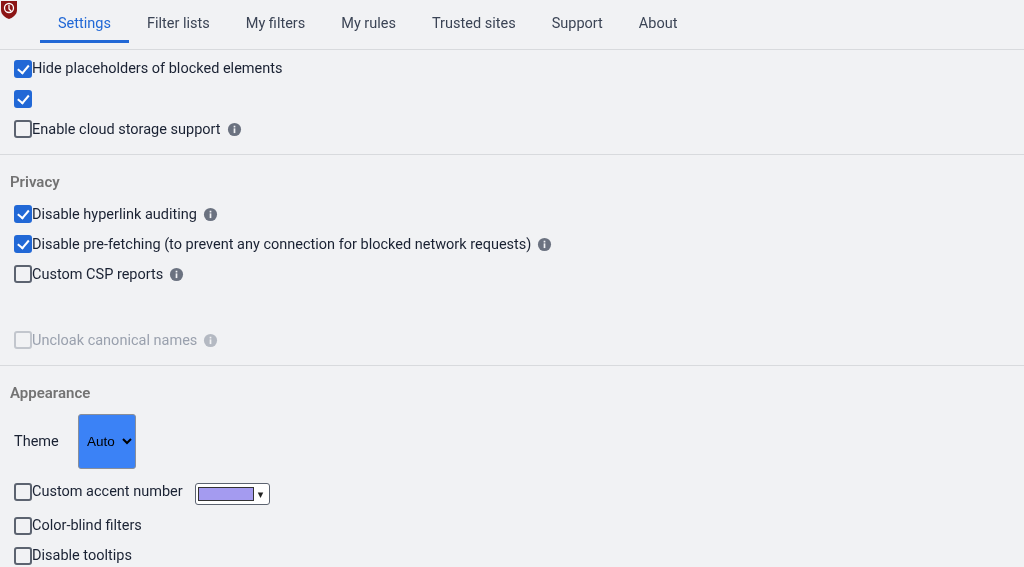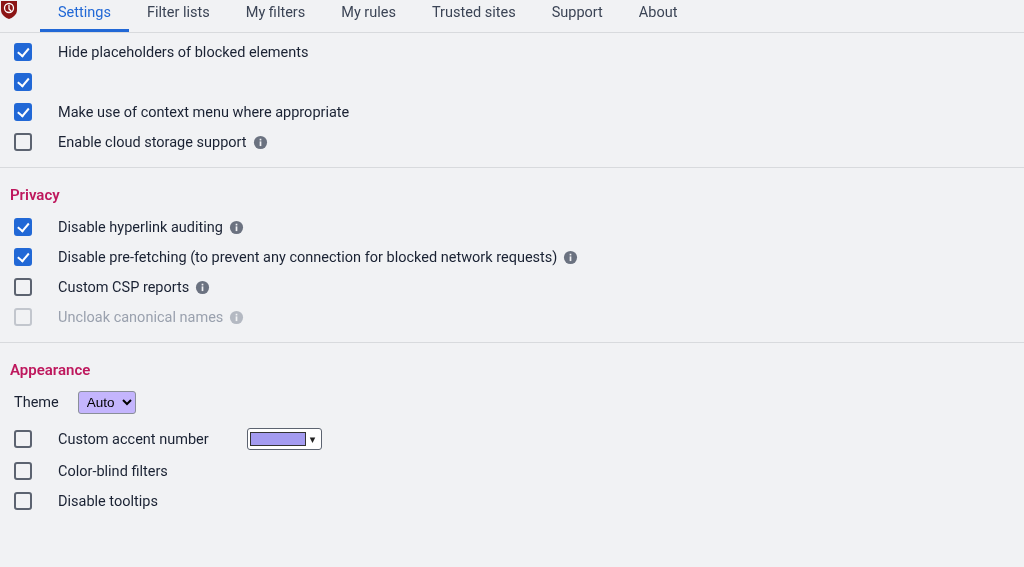--- a/index.html
+++ b/index.html
@@ -13,54 +13,53 @@
     .app-logo {
       position: absolute;
       left: 0;
       top: 0;
       width: 18px;
       height: 20px;
     }
     .app-logo svg { display: block; }
     .tabs {
       display: flex;
-      align-items: flex-end;
+      align-items: center;
       padding-left: 40px;
       border-bottom: 1px solid #d8dadd;
-      height: 33px;
+      height: 50px;
       position: relative;
     }
     .tab {
       padding: 8px 18px 8px;
       color: #3b4455;
       cursor: pointer;
       font-size: 14.5px;
       border-bottom: 3px solid transparent;
     }
     .tab.active {
       color: #2168d6;
       border-bottom: 3px solid #2168d6;
     }
     .section {
       border-bottom: 1px solid #d8dadd;
       padding: 4px 10px 10px 10px;
     }
     .section-title {
       font-weight: 600;
-      color: #be185d;
+      color: #737373;
       padding: 14px 0 8px 0;
       font-size: 15px;
     }
     .row {
       display: flex;
-      align-items: center;
       padding: 6px 0 6px 4px;
-      gap: 26px;
-    }
-    .row.disabled { color: #9aa1ae; }
+      gap: 0;
+    }
+    .row.disabled { color: #9aa1ae; margin-top: 36px; }
     .chk {
       width: 18px;
       height: 18px;
       border: 2px solid #2168d6;
       border-radius: 3px;
       display: inline-flex;
       align-items: center;
       justify-content: center;
       flex-shrink: 0;
       cursor: pointer;
@@ -78,24 +77,25 @@
     .chk.disabled { border-color: #c2c6cd; cursor: default; }
     .info {
       width: 15px; height: 15px;
       display: inline-flex; align-items:center; justify-content:center;
       color: #6b7280;
       margin-left: 2px;
     }
     .info svg { display:block; }
     select {
       font-size: 13.5px;
-      padding: 2px 4px;
+      padding: 18px 4px;
       border: 1px solid #8a8f99;
       border-radius: 3px;
-      background: #c4b5fd;
+      background: #3b82f6;
+      text-align: right;
     }
     .theme-row { display:flex; align-items:center; gap:19px; padding: 4px 0 8px 4px; }
     .color-select {
       display:inline-flex; align-items:center;
       border:1px solid #5c6370; border-radius:3px;
       height: 22px; padding: 0 2px;
       background:#fff;
       margin-left: 12px;
     }
     .color-swatch {
@@ -127,24 +127,20 @@
 
 <div class="section">
   <div class="row">
     <span class="chk checked"></span>
     <span>Hide placeholders of blocked elements</span>
   </div>
   <div class="row">
     <span class="chk checked"></span>
   </div>
   <div class="row">
-    <span class="chk checked"></span>
-    <span>Make use of context menu where appropriate</span>
-  </div>
-  <div class="row">
     <span class="chk unchecked"></span>
     <span class="label-with-info">
       <span>Enable cloud storage support</span>
       <span class="info">
         <svg viewBox="0 0 16 16" width="15" height="15">
             <circle cx="8" cy="8" r="7" fill="#6b7280"></circle>
             <rect x="7.1" y="6.8" width="1.8" height="5" fill="#f1f2f4"></rect>
             <rect x="7.1" y="4" width="1.8" height="1.8" fill="#f1f2f4"></rect>
           </svg>
       </span>

